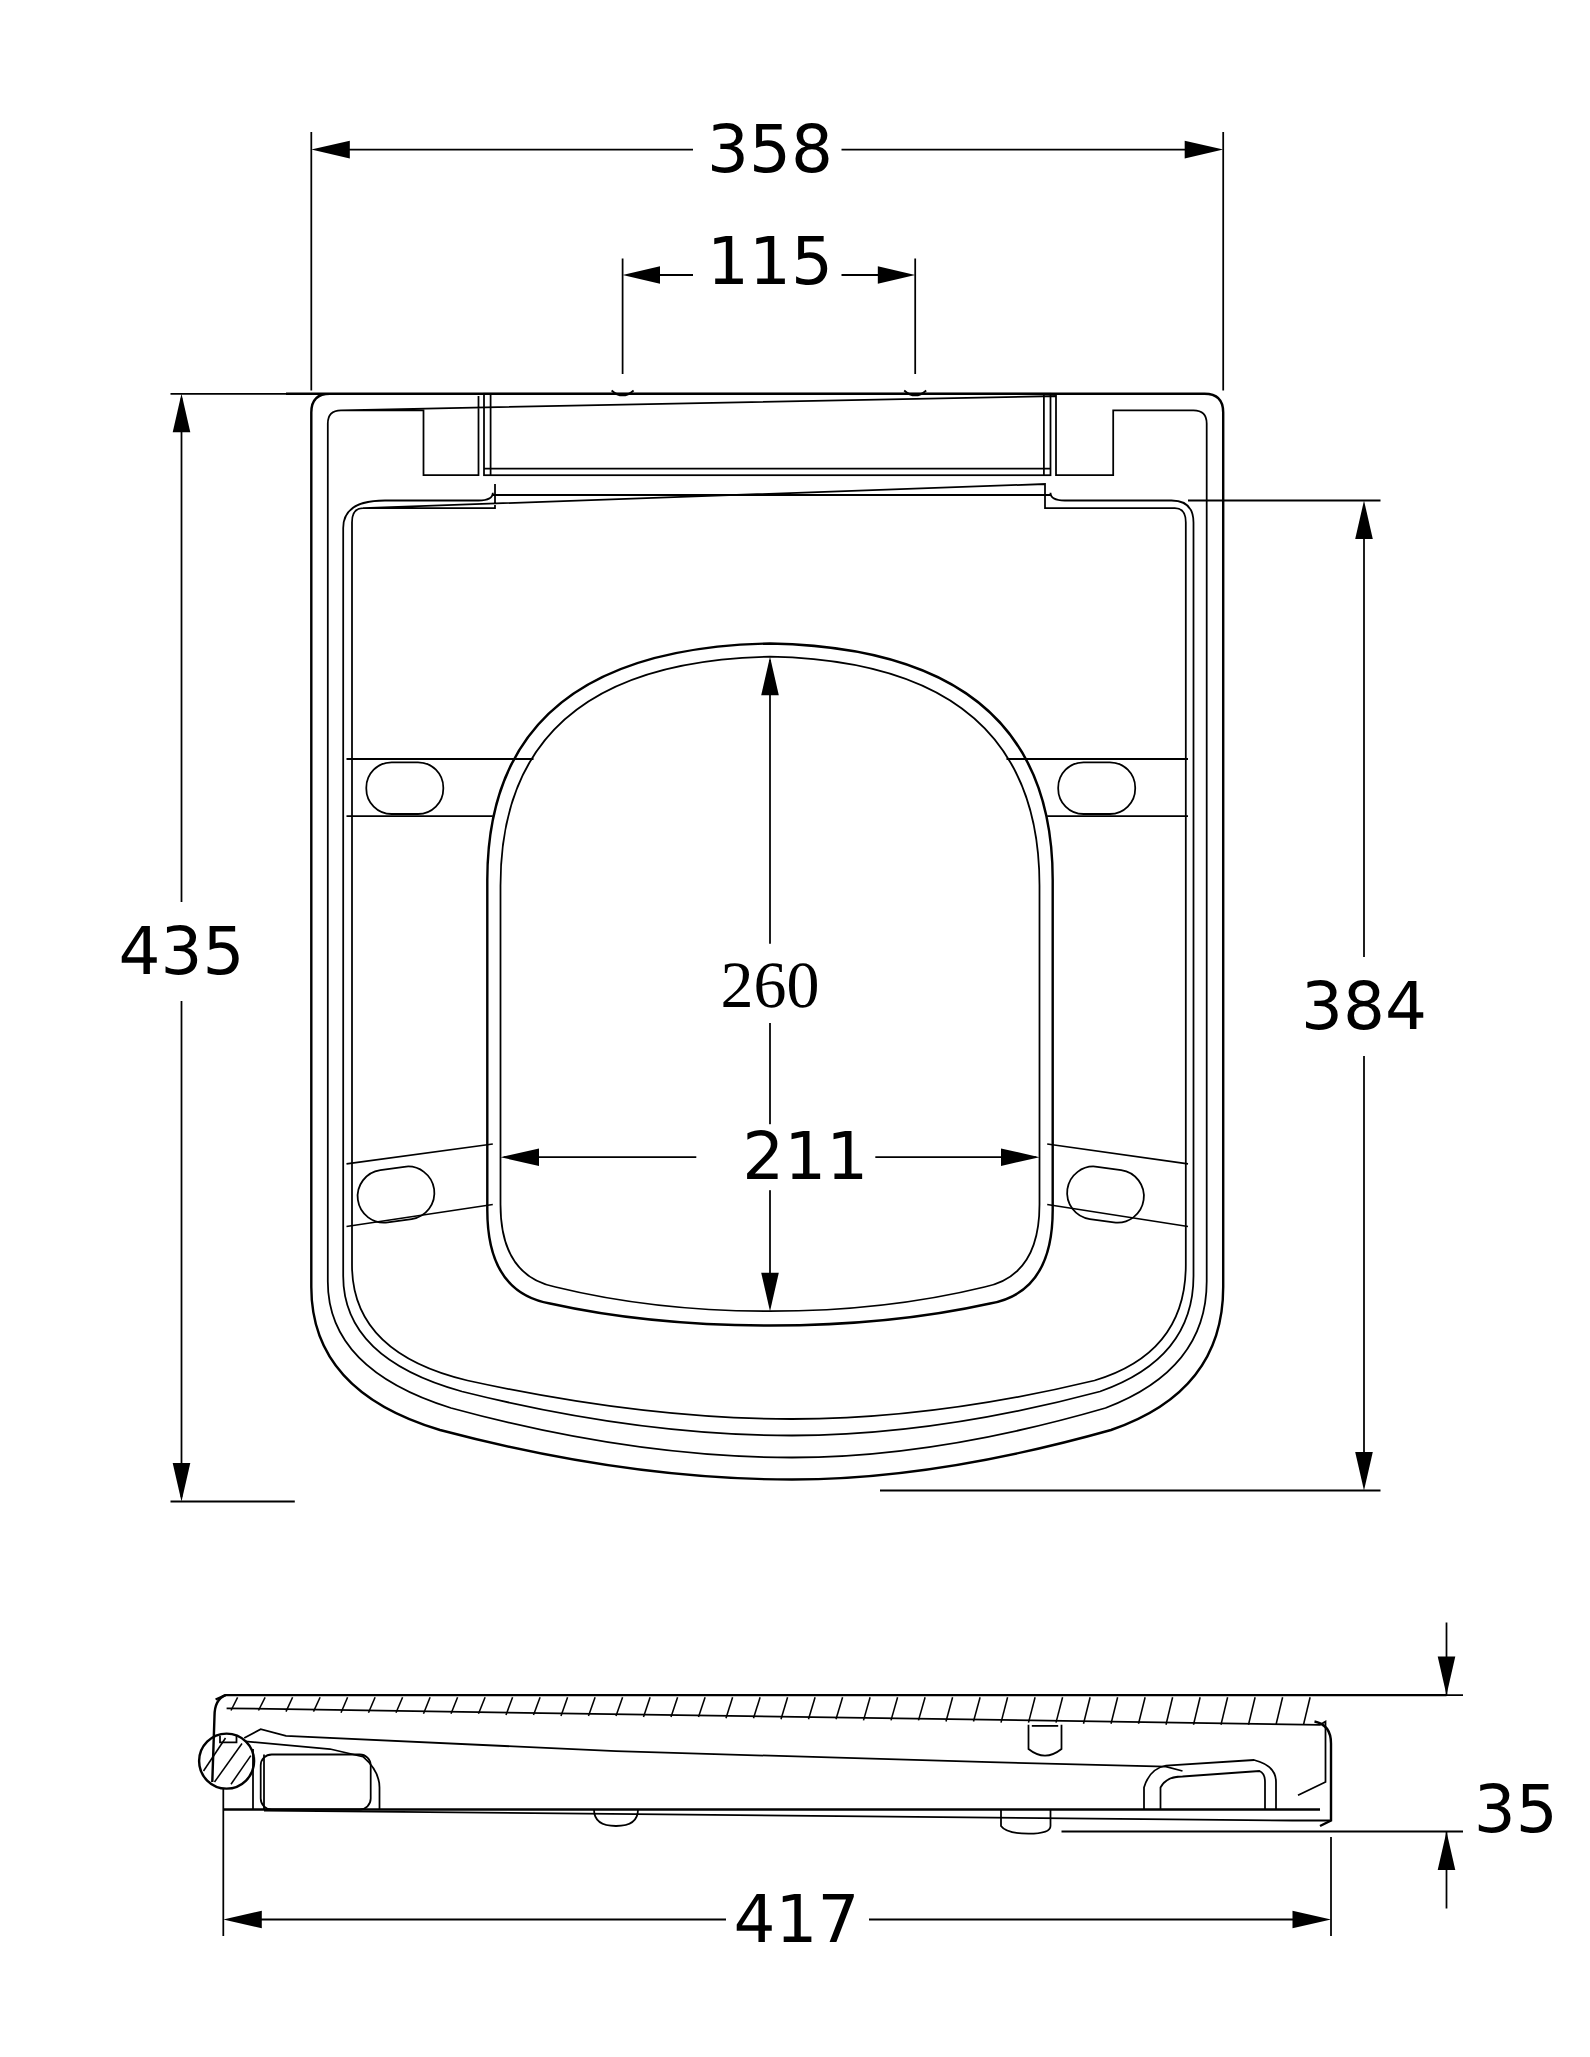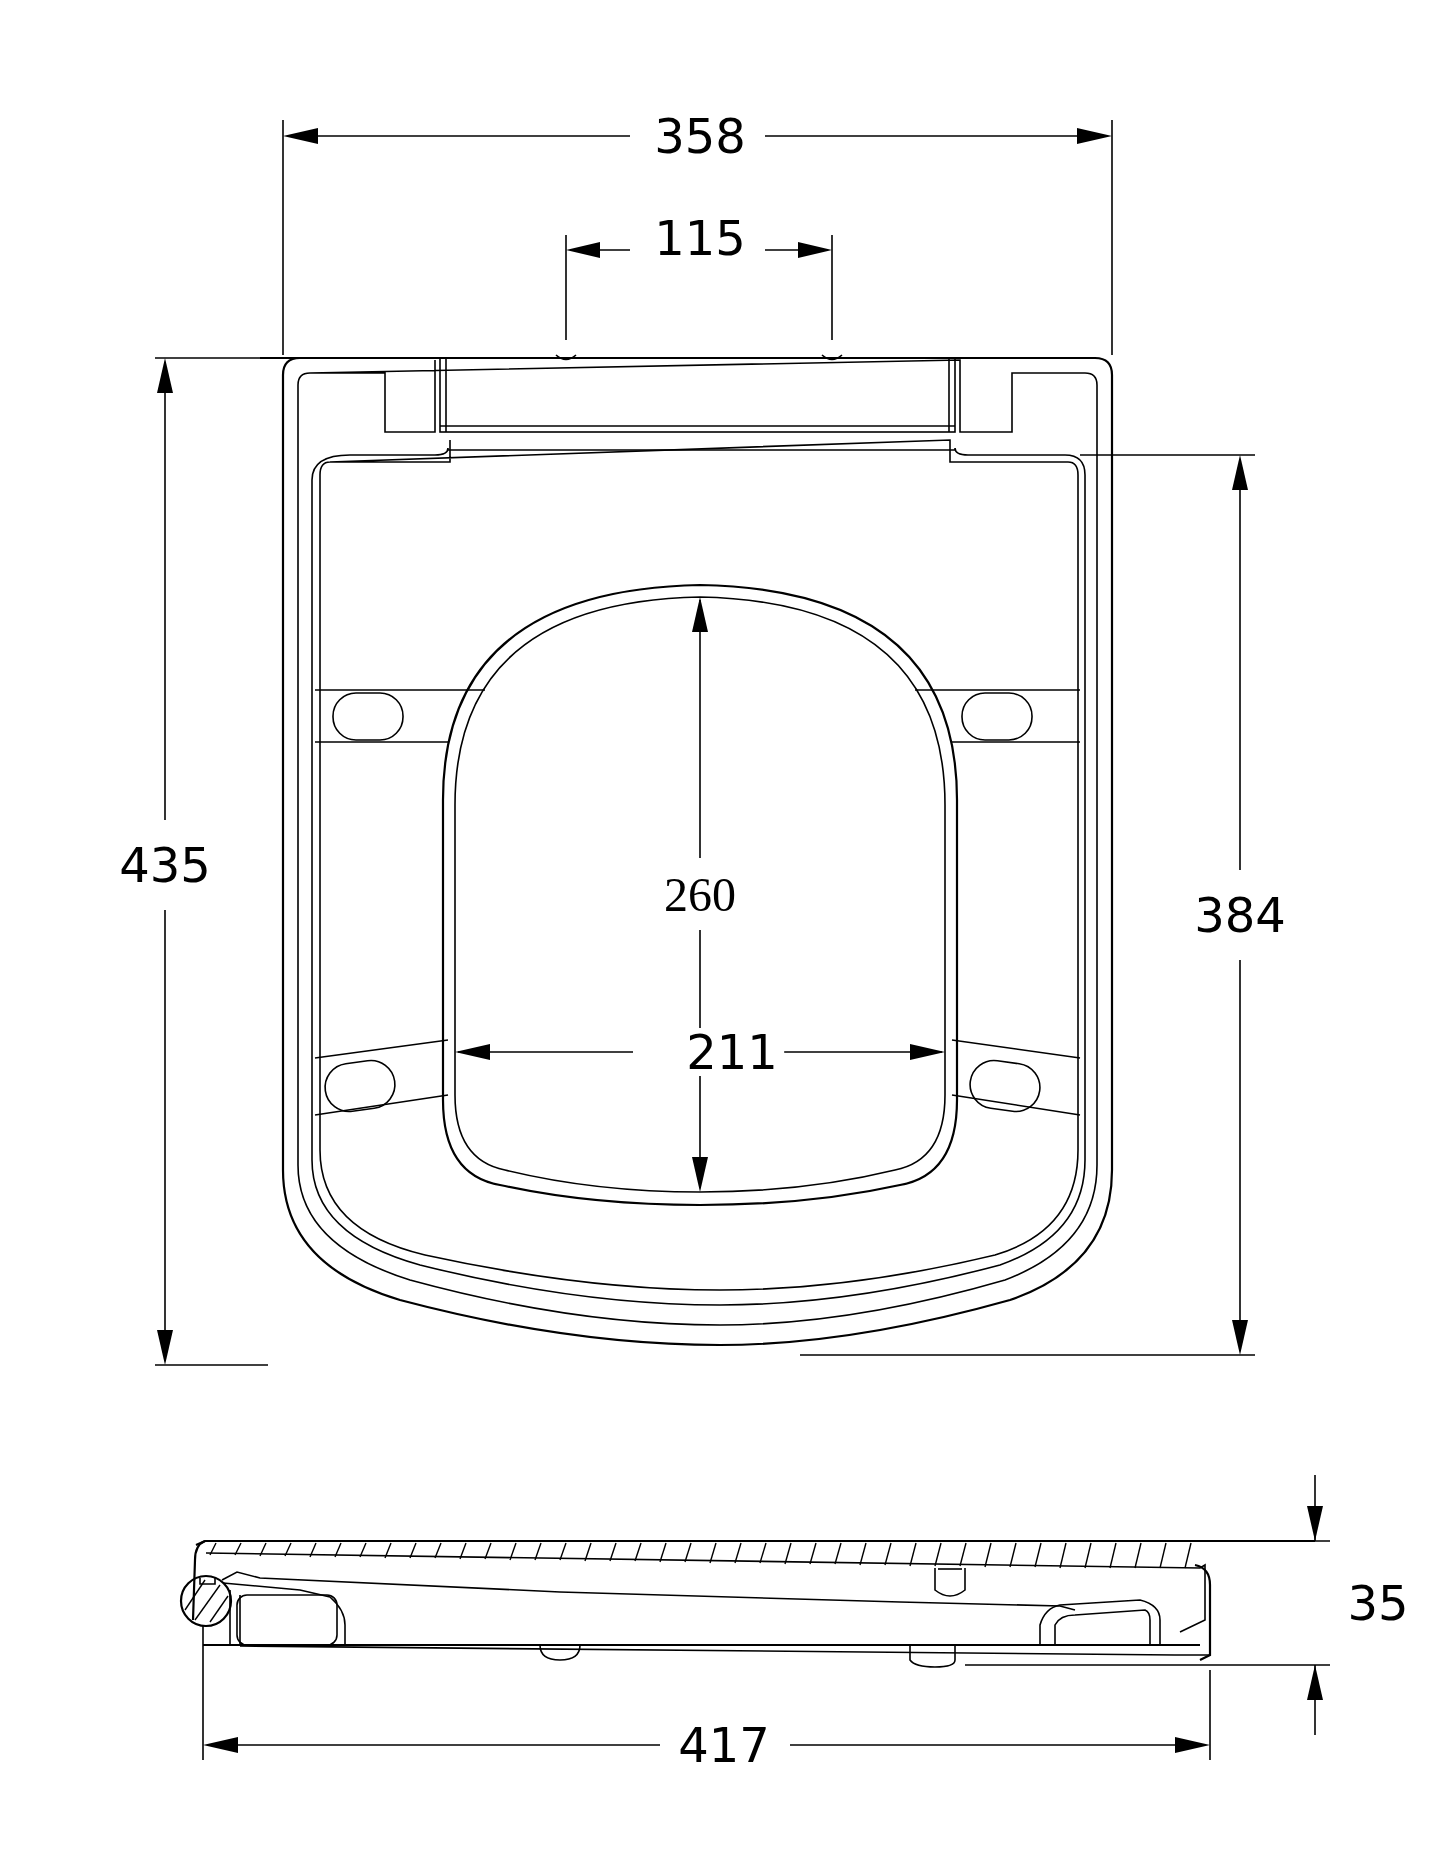--- a/index.html
+++ b/index.html
@@ -3,21 +3,21 @@
 <meta charset="utf-8">
 <style>
   html, body { margin: 0; padding: 0; background: #ffffff; }
   body { width: 1445px; height: 1870px; position: relative; overflow: hidden; }
   svg { position: absolute; left: 0; top: 0; }
   .ln { fill: none; stroke: #000; stroke-width: 2.2; }
   .thin { fill: none; stroke: #000; stroke-width: 1.6; }
   .dim { fill: none; stroke: #000; stroke-width: 1.6; }
   .arrow { fill: #000; stroke: none; }
   .hatch { stroke: #000; stroke-width: 1.4; }
-  .lbl { position: absolute; font-family: "DejaVu Sans", sans-serif; font-size: 48px; color: #000; background: #fff; line-height: 1; padding: 0 6px; transform: translate(-50%, -50%); white-space: nowrap; }
+  .lbl { position: absolute; font-family: "DejaVu Sans", sans-serif; font-size: 60px; color: #000; background: #fff; line-height: 1; padding: 0 6px; transform: translate(-50%, -50%); white-space: nowrap; }
 </style>
 </head>
 <body>
 
 <svg width="1445" height="1870" viewBox="0 0 1445 1870">
 
   <g>
 
     <path class="ln" d="M 260 358 L 1095 358 Q 1112 358 1112 375 L 1112 1170 Q 1112 1265 1010 1300 Q 850 1345 720 1345 Q 570 1345 400 1300 Q 283 1265 283 1170 L 283 375 Q 283 358 300 358 Z"></path>
 
@@ -189,13 +189,13 @@
   </g>
 </svg>
 
 <div class="lbl" style="left:700px; top:136px;">358</div>
 <div class="lbl" style="left:700px; top:238px;">115</div>
 <div class="lbl" style="left:165px; top:865px;">435</div>
 <div class="lbl" style="left:1240px; top:915px;">384</div>
 <div class="lbl" style="left:700px; top:895px;font-family:Liberation Serif, serif;">260</div>
 <div class="lbl" style="left:700px; top:1052px;margin-left:32px;">211</div>
 <div class="lbl" style="left:724px; top:1745px;">417</div>
-<div class="lbl" style="left:1378px; top:1603px; background:transparent;">35</div>
+<div class="lbl" style="left:1378px; top:1645px; background:transparent;">35</div>
 
 </body></html>

